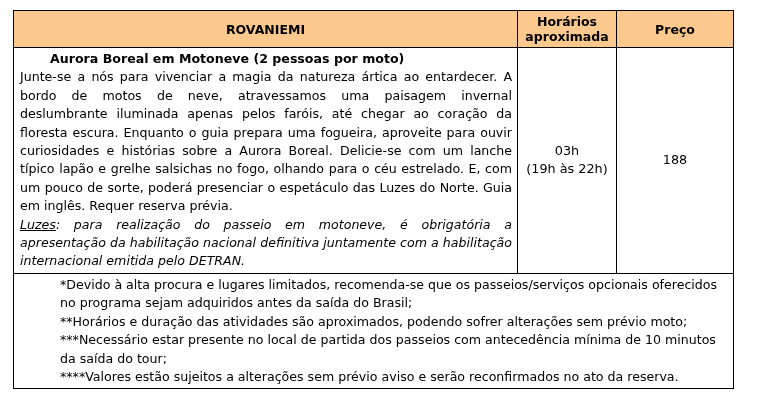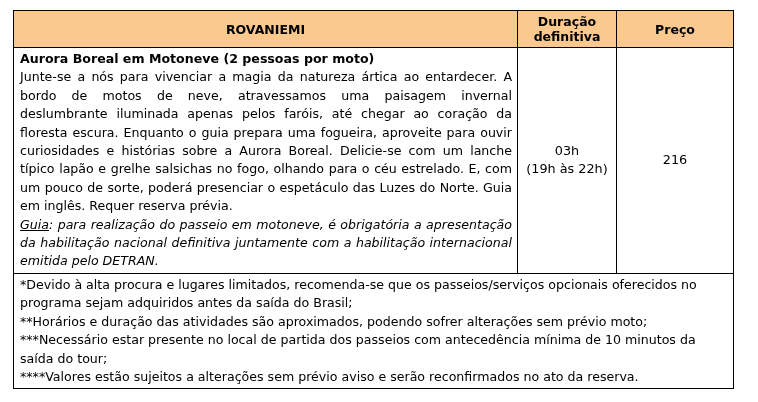--- a/index.html
+++ b/index.html
@@ -5,55 +5,55 @@
   html, body { margin: 0; padding: 0; background: #ffffff; }
   body { width: 758px; height: 402px; position: relative; overflow: hidden;
          font-family: "DejaVu Sans", "Liberation Sans", sans-serif; color: #000; }
   .tbl { position: absolute; left: 13px; top: 10px; width: 720px;
          border-collapse: collapse; table-layout: fixed; }
   .tbl td, .tbl th { border: 1.5px solid #000; padding: 0; vertical-align: middle; }
   .hdr th { background: #fbc88e; font-weight: bold; font-size: 12.5px; text-align: center;
             height: 36px; line-height: 15px; }
   .desc { padding: 2px 5px 2px 6px !important; font-size: 12.6px; line-height: 18.4px;
           text-align: justify; vertical-align: top !important; }
-  .title { font-weight: bold; display: block; text-align: left; }
+  .title { font-weight: bold; display: block; text-align: left; margin-left: 30px; }
   .para { display: block; }
   .note { display: block; font-style: italic; }
   .note u { font-style: italic; }
   .dur, .price { text-align: center; font-size: 12.8px; line-height: 18px; }
   .foot { padding: 2px 5px 2px 6px !important; font-size: 12.6px; line-height: 18.4px; vertical-align: top !important; }
-  .foot span { display: block; }
+  .foot span { display: block; margin-left: 40px; }
 </style>
 </head>
 <body>
 
 <table class="tbl">
   <colgroup>
     <col style="width:504px">
     <col style="width:99px">
     <col style="width:117px">
   </colgroup>
   <tbody>
       <tr class="hdr">
     <th>ROVANIEMI</th>
-    <th>Duração definitiva</th>
+    <th>Horários aproximada</th>
     <th>Preço</th>
   </tr>
   <tr style="height:225px">
     <td class="desc">
       <span class="title">Aurora Boreal em Motoneve (2 pessoas por moto)</span>
       <span class="para">Junte-se a nós para vivenciar a magia da natureza ártica ao entardecer. A bordo de motos de neve, atravessamos uma paisagem invernal deslumbrante iluminada apenas pelos faróis, até chegar ao coração da floresta escura. Enquanto o guia prepara uma fogueira, aproveite para ouvir curiosidades e histórias sobre a Aurora Boreal. Delicie-se com um lanche típico lapão e grelhe salsichas no fogo, olhando para o céu estrelado. E, com um pouco de sorte, poderá presenciar o espetáculo das Luzes do Norte. Guia em inglês. Requer reserva prévia.</span>
-      <span class="note"><u>Guia</u><span>: para realização do passeio em motoneve, é obrigatória a apresentação da habilitação nacional definitiva juntamente com a habilitação internacional emitida pelo DETRAN.</span></span>
+      <span class="note"><u>Luzes</u><span>: para realização do passeio em motoneve, é obrigatória a apresentação da habilitação nacional definitiva juntamente com a habilitação internacional emitida pelo DETRAN.</span></span>
     </td>
     <td class="dur">
       <div>03h</div>
       <div>(19h às 22h)</div>
     </td>
     <td class="price">
-      <div>216</div>
+      <div>188</div>
     </td>
   </tr>
   <tr>
     <td class="foot" colspan="3">
       <span>*Devido à alta procura e lugares limitados, recomenda-se que os passeios/serviços opcionais oferecidos no programa sejam adquiridos antes da saída do Brasil;</span>
       <span>**Horários e duração das atividades são aproximados, podendo sofrer alterações sem prévio moto;</span>
       <span>***Necessário estar presente no local de partida dos passeios com antecedência mínima de 10 minutos da saída do tour;</span>
       <span>****Valores estão sujeitos a alterações sem prévio aviso e serão reconfirmados no ato da reserva.</span>
     </td>
   </tr>

